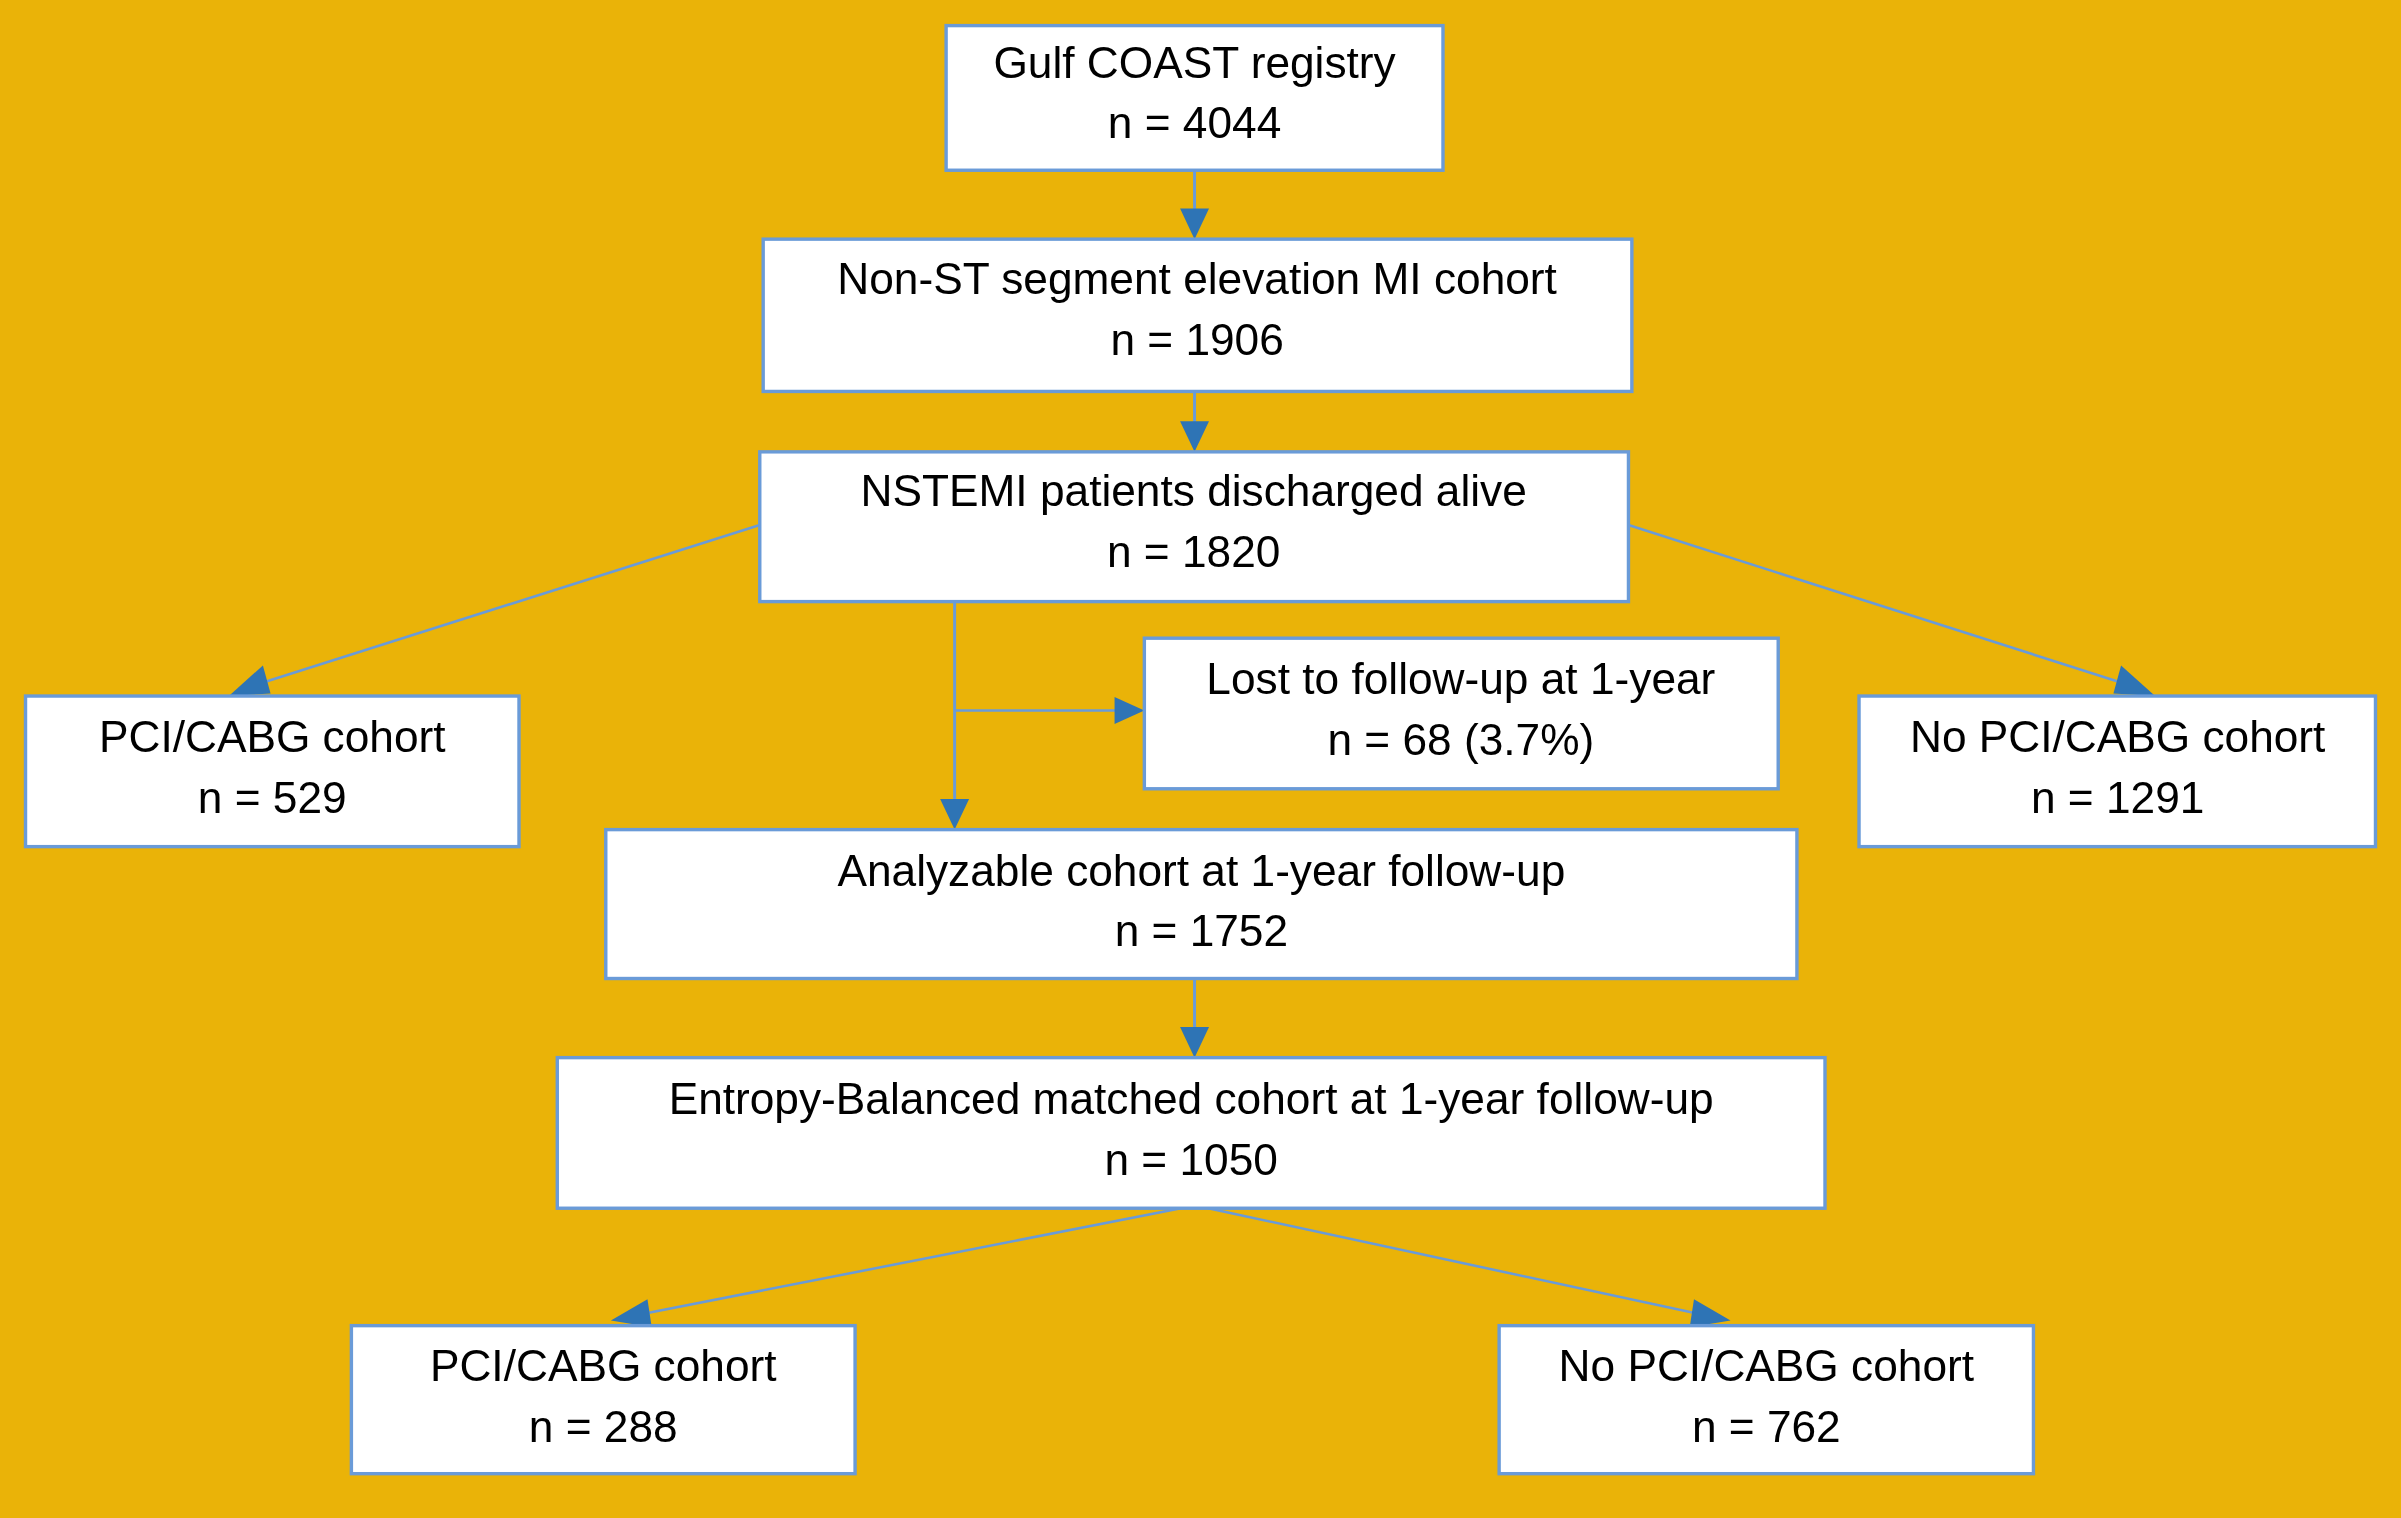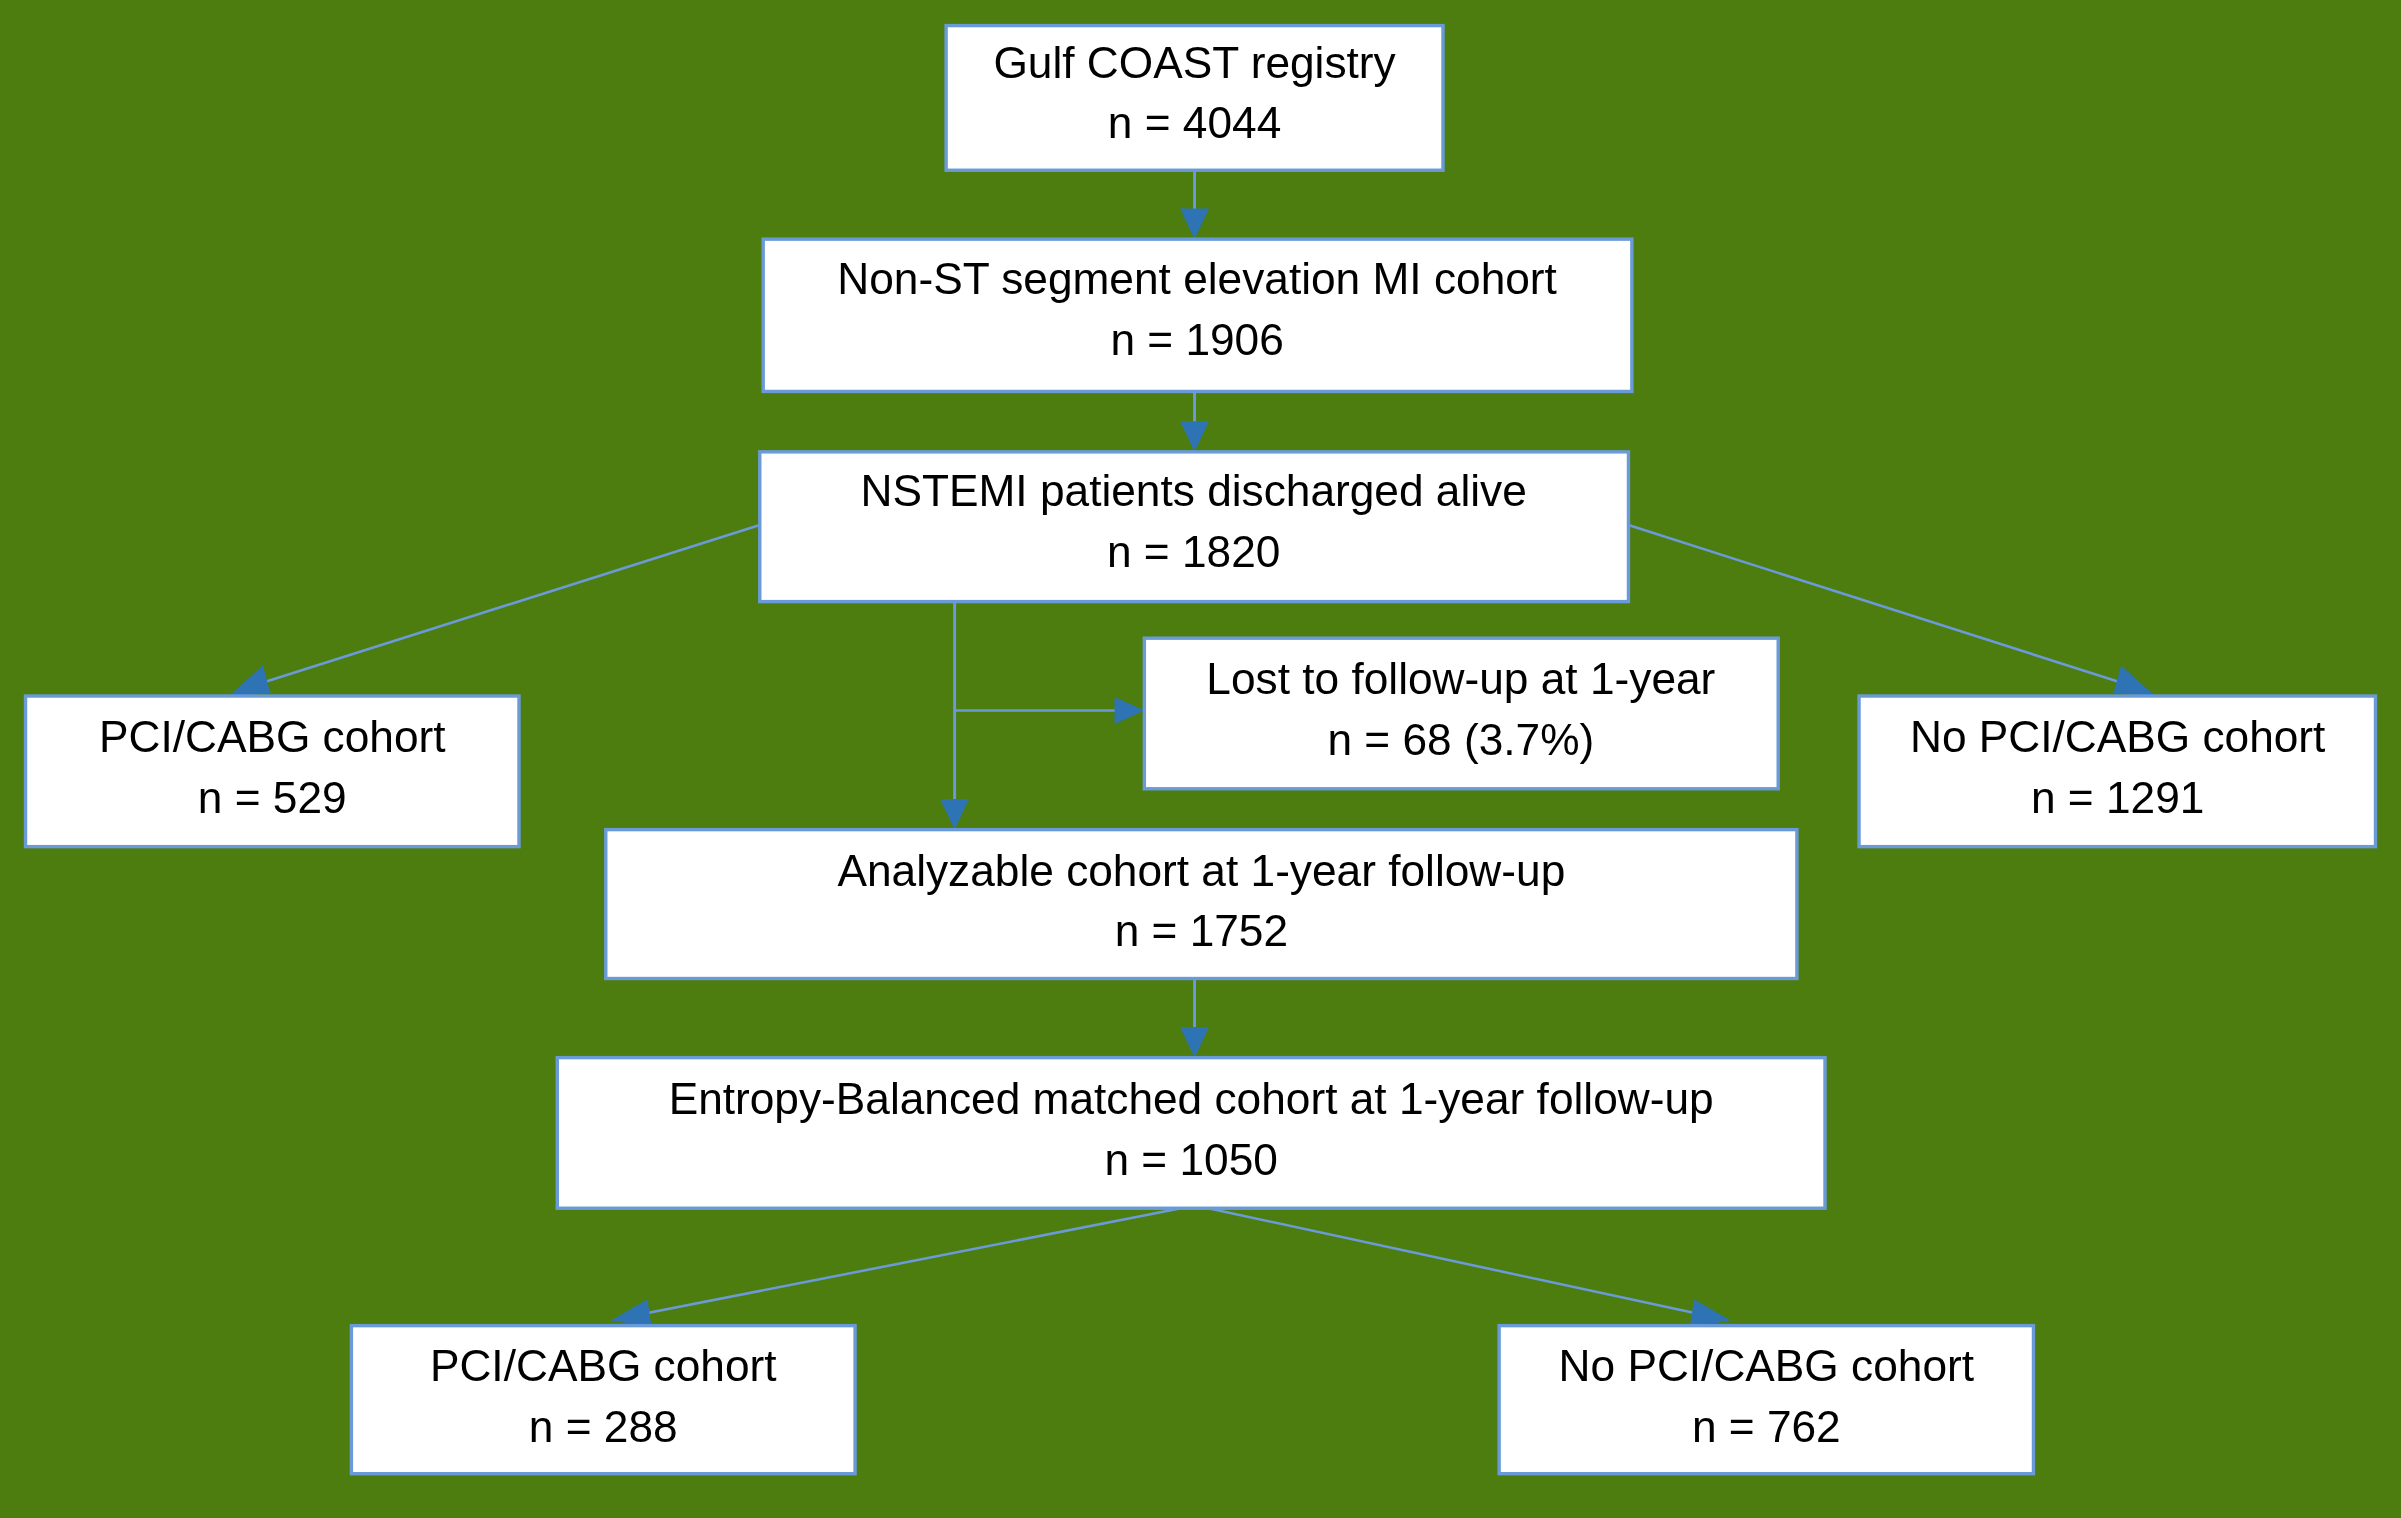--- a/index.html
+++ b/index.html
@@ -52,21 +52,21 @@
     font-size: 52px;
     fill: #000000;
     text-anchor: middle;
     dominant-baseline: middle;
     white-space: pre;
   }
 </style>
 </head>
 <body>
 
-<div id="flow-root" style="background: #4d7c0f;">
+<div id="flow-root" style="background: #eab308;">
   <svg id="flow-canvas" viewBox="0 0 2822 1784">
 
     <g>
 
       <g>
         <line class="connector" x1="1404" y1="200" x2="1404" y2="262" stroke="#6a9bd8"></line>
         <polygon class="arrow-head" points="1404,281 1387,245 1421,245" fill="#2e74b5"></polygon>
       </g>
 
       <g>

